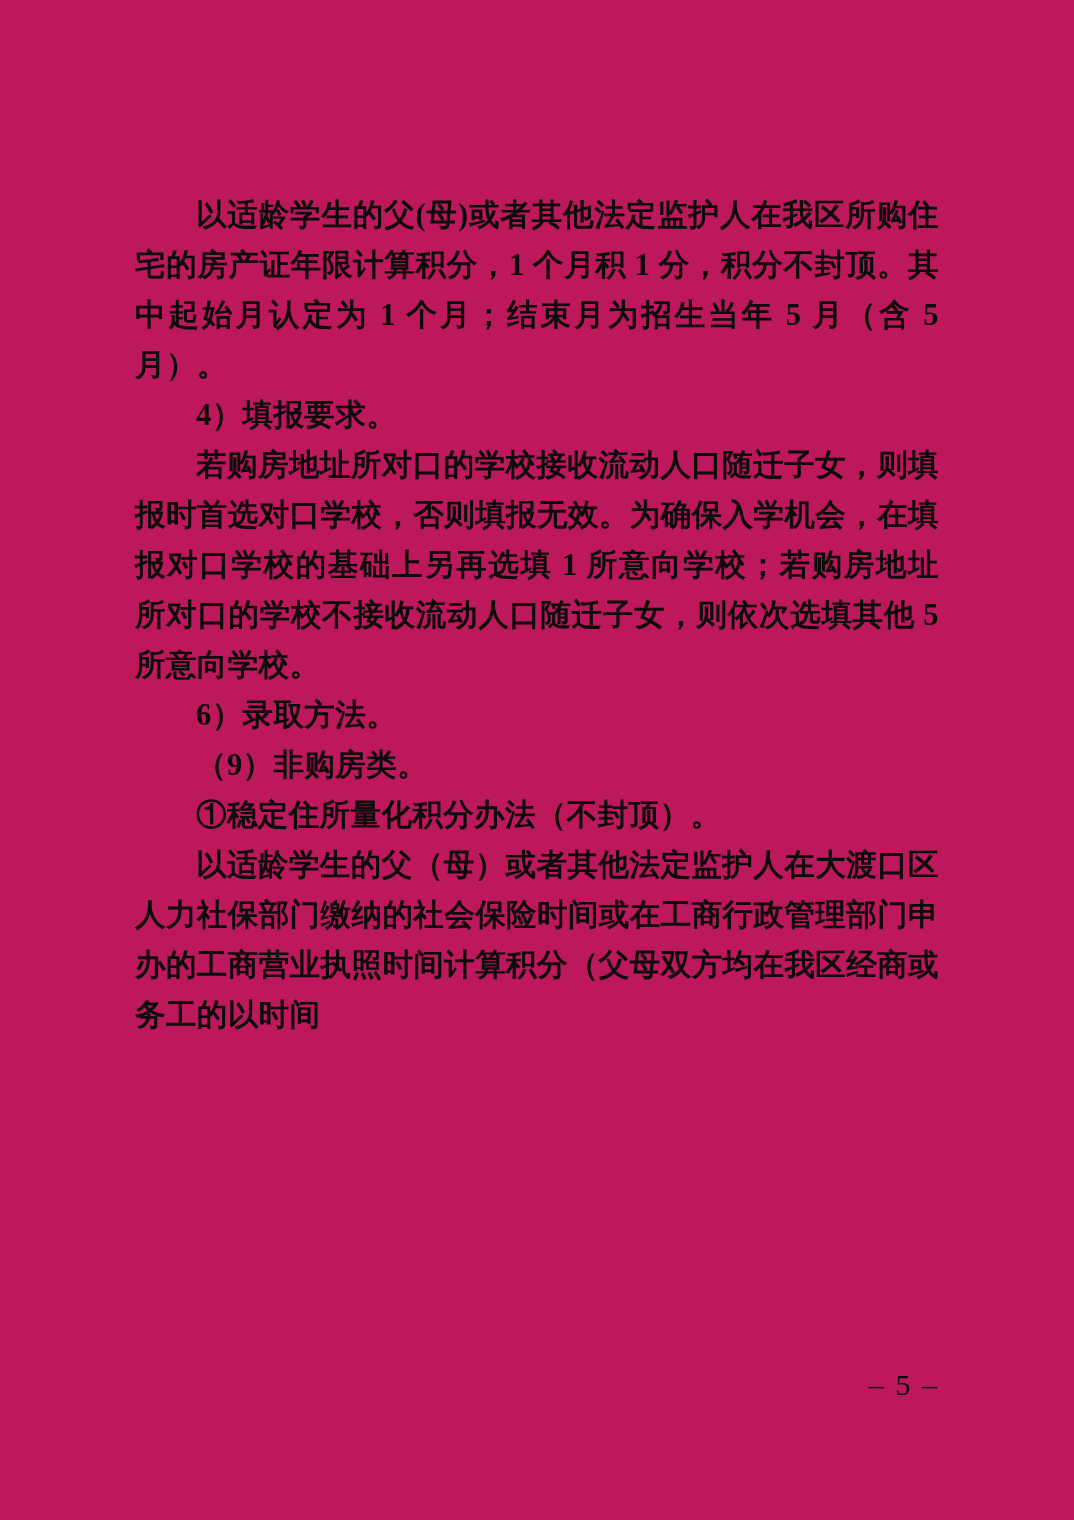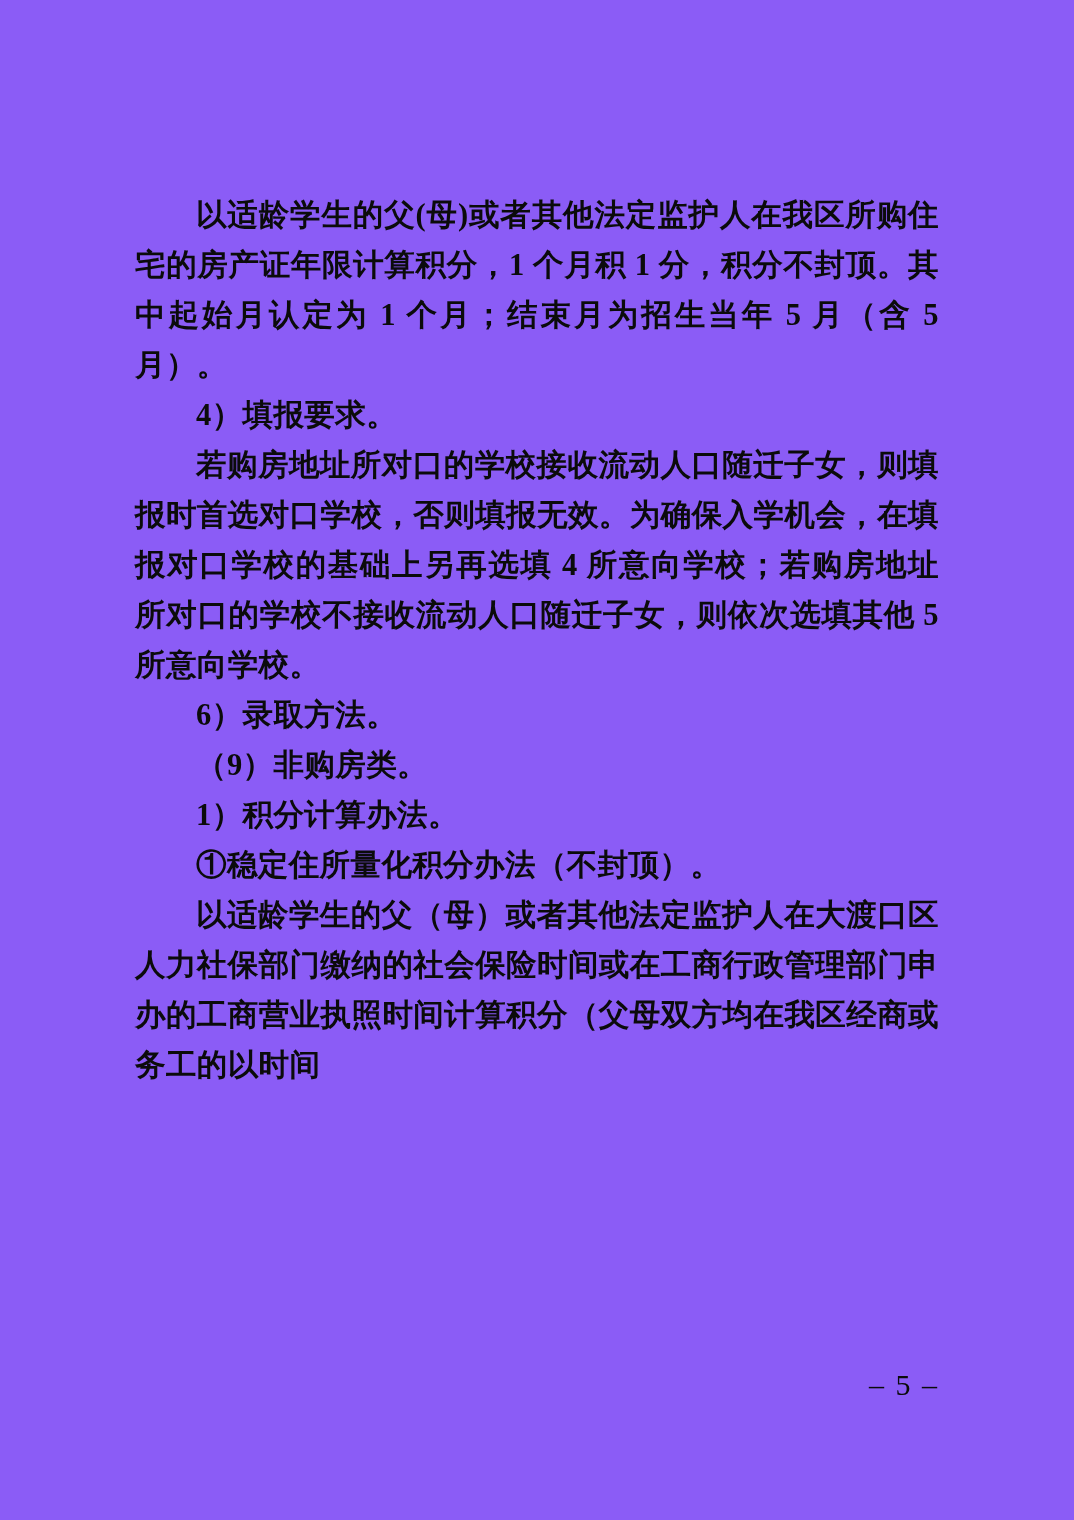--- a/index.html
+++ b/index.html
@@ -5,21 +5,21 @@
   html, body {
     margin: 0;
     padding: 0;
     background: #ffffff;
   }
   .page {
     position: relative;
     width: 1074px;
     height: 1520px;
     margin: 0 auto;
-    background: #8b5cf6;
+    background: #be185d;
     box-sizing: border-box;
     padding: 190px 135px 0 135px;
     font-family: "Liberation Serif", "DejaVu Serif", serif;
   }
   .body-text {
     font-size: 30.5px;
     line-height: 50px;
     color: #0b0b0b;
     letter-spacing: 0.4px;
     text-align: justify;
@@ -43,23 +43,22 @@
   }
 </style>
 </head>
 <body>
 
 <div class="page">
 
   <div class="body-text">
     <p class="para">以适龄学生的父(母)或者其他法定监护人在我区所购住宅的房产证年限计算积分，1 个月积 1 分，积分不封顶。其中起始月认定为 1 个月；结束月为招生当年 5 月（含 5 月）。</p>
     <p class="para">4）填报要求。</p>
-    <p class="para">若购房地址所对口的学校接收流动人口随迁子女，则填报时首选对口学校，否则填报无效。为确保入学机会，在填报对口学校的基础上另再选填 4 所意向学校；若购房地址所对口的学校不接收流动人口随迁子女，则依次选填其他 5 所意向学校。</p>
+    <p class="para">若购房地址所对口的学校接收流动人口随迁子女，则填报时首选对口学校，否则填报无效。为确保入学机会，在填报对口学校的基础上另再选填 1 所意向学校；若购房地址所对口的学校不接收流动人口随迁子女，则依次选填其他 5 所意向学校。</p>
     <p class="para">6）录取方法。</p>
     <p class="para">（9）非购房类。</p>
-    <p class="para">1）积分计算办法。</p>
     <p class="para">①稳定住所量化积分办法（不封顶）。</p>
     <p class="para">以适龄学生的父（母）或者其他法定监护人在大渡口区人力社保部门缴纳的社会保险时间或在工商行政管理部门申办的工商营业执照时间计算积分（父母双方均在我区经商或务工的以时间</p>
   </div>
 
   <div class="footer">– 5 –</div>
 
 </div>
 
 </body></html>

